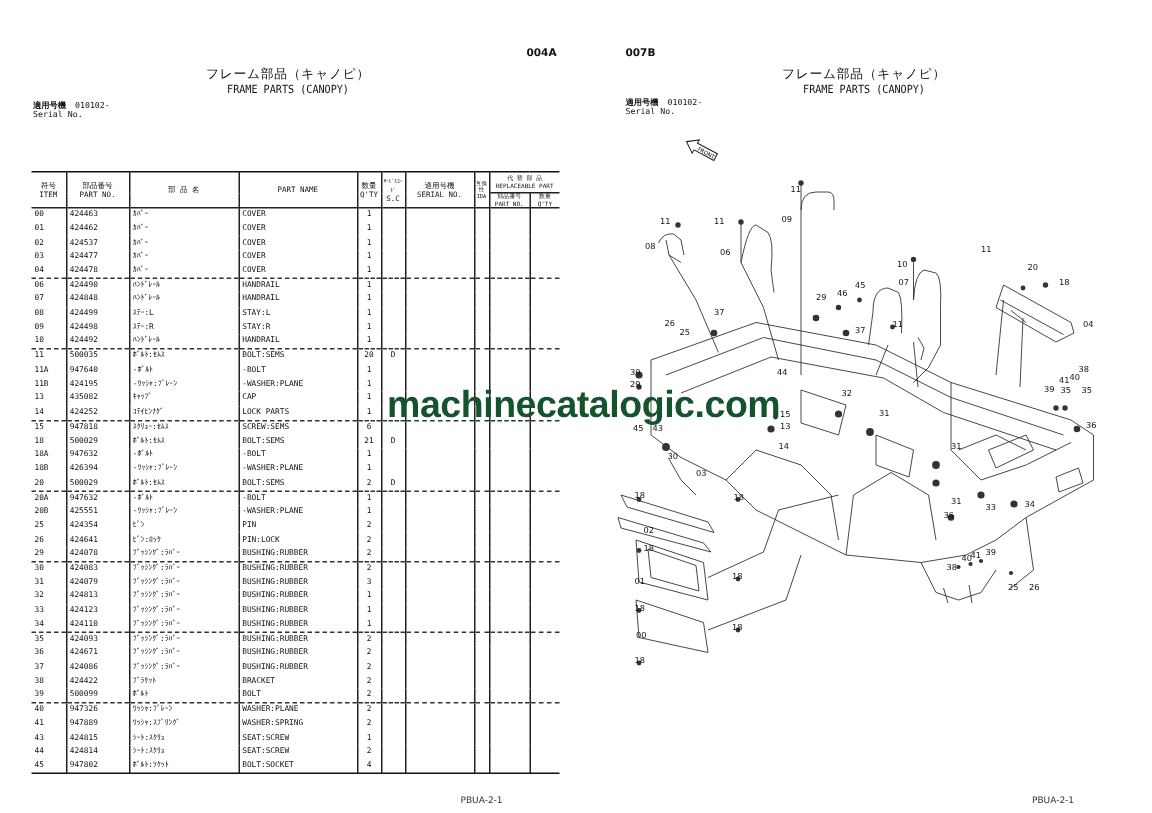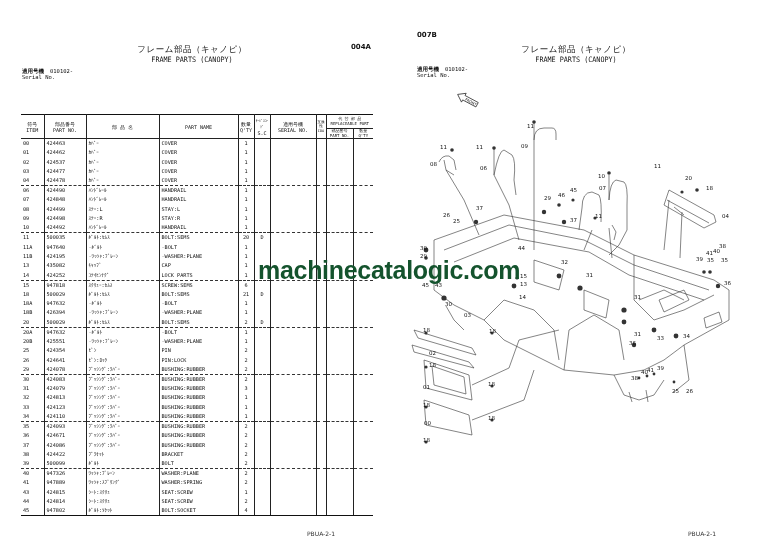--- a/index.html
+++ b/index.html
@@ -33,21 +33,21 @@
 
   .watermark { position: absolute; left: 258px; top: 256px; font-family: "Liberation Sans", sans-serif; font-weight: bold; font-size: 25px; color: #14532d; letter-spacing: -0.3px; z-index: 10; white-space: nowrap; }
 
   .diagram { position: absolute; left: 0; top: 0; width: 384px; height: 542px; }
   .callout { font-family: "DejaVu Sans", sans-serif; font-size: 5.5px; fill: #111; }
 </style>
 </head>
 <body>
 
 <div class="page page-left">
-  <div class="pg-code" style="left:339px; top:43px;padding-left:12px;">004A</div>
+  <div class="pg-code" style="left:339px; top:31px;padding-left:12px;">004A</div>
   <div class="title-jp" style="top:44px;">フレーム部品（キャノピ）</div>
   <div class="title-en" style="top:55px;">FRAME PARTS (CANOPY)</div>
   <div class="serial" style="left:22px; top:68px;">
     <div><span class="jp">適用号機</span><span class="val">010102-</span></div>
     <div>Serial No.</div>
   </div>
 
   <table class="parts">
     <colgroup>
       <col style="width:23px">

